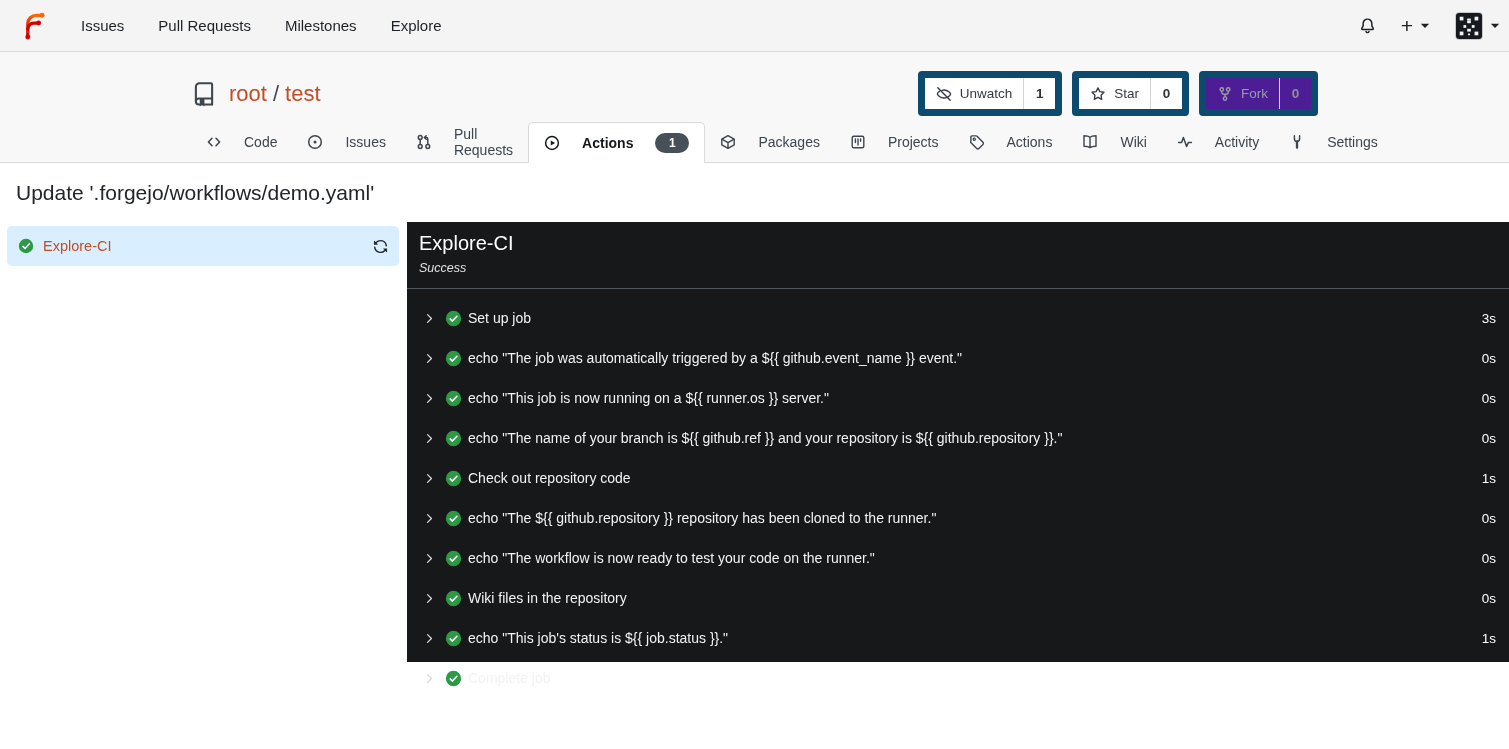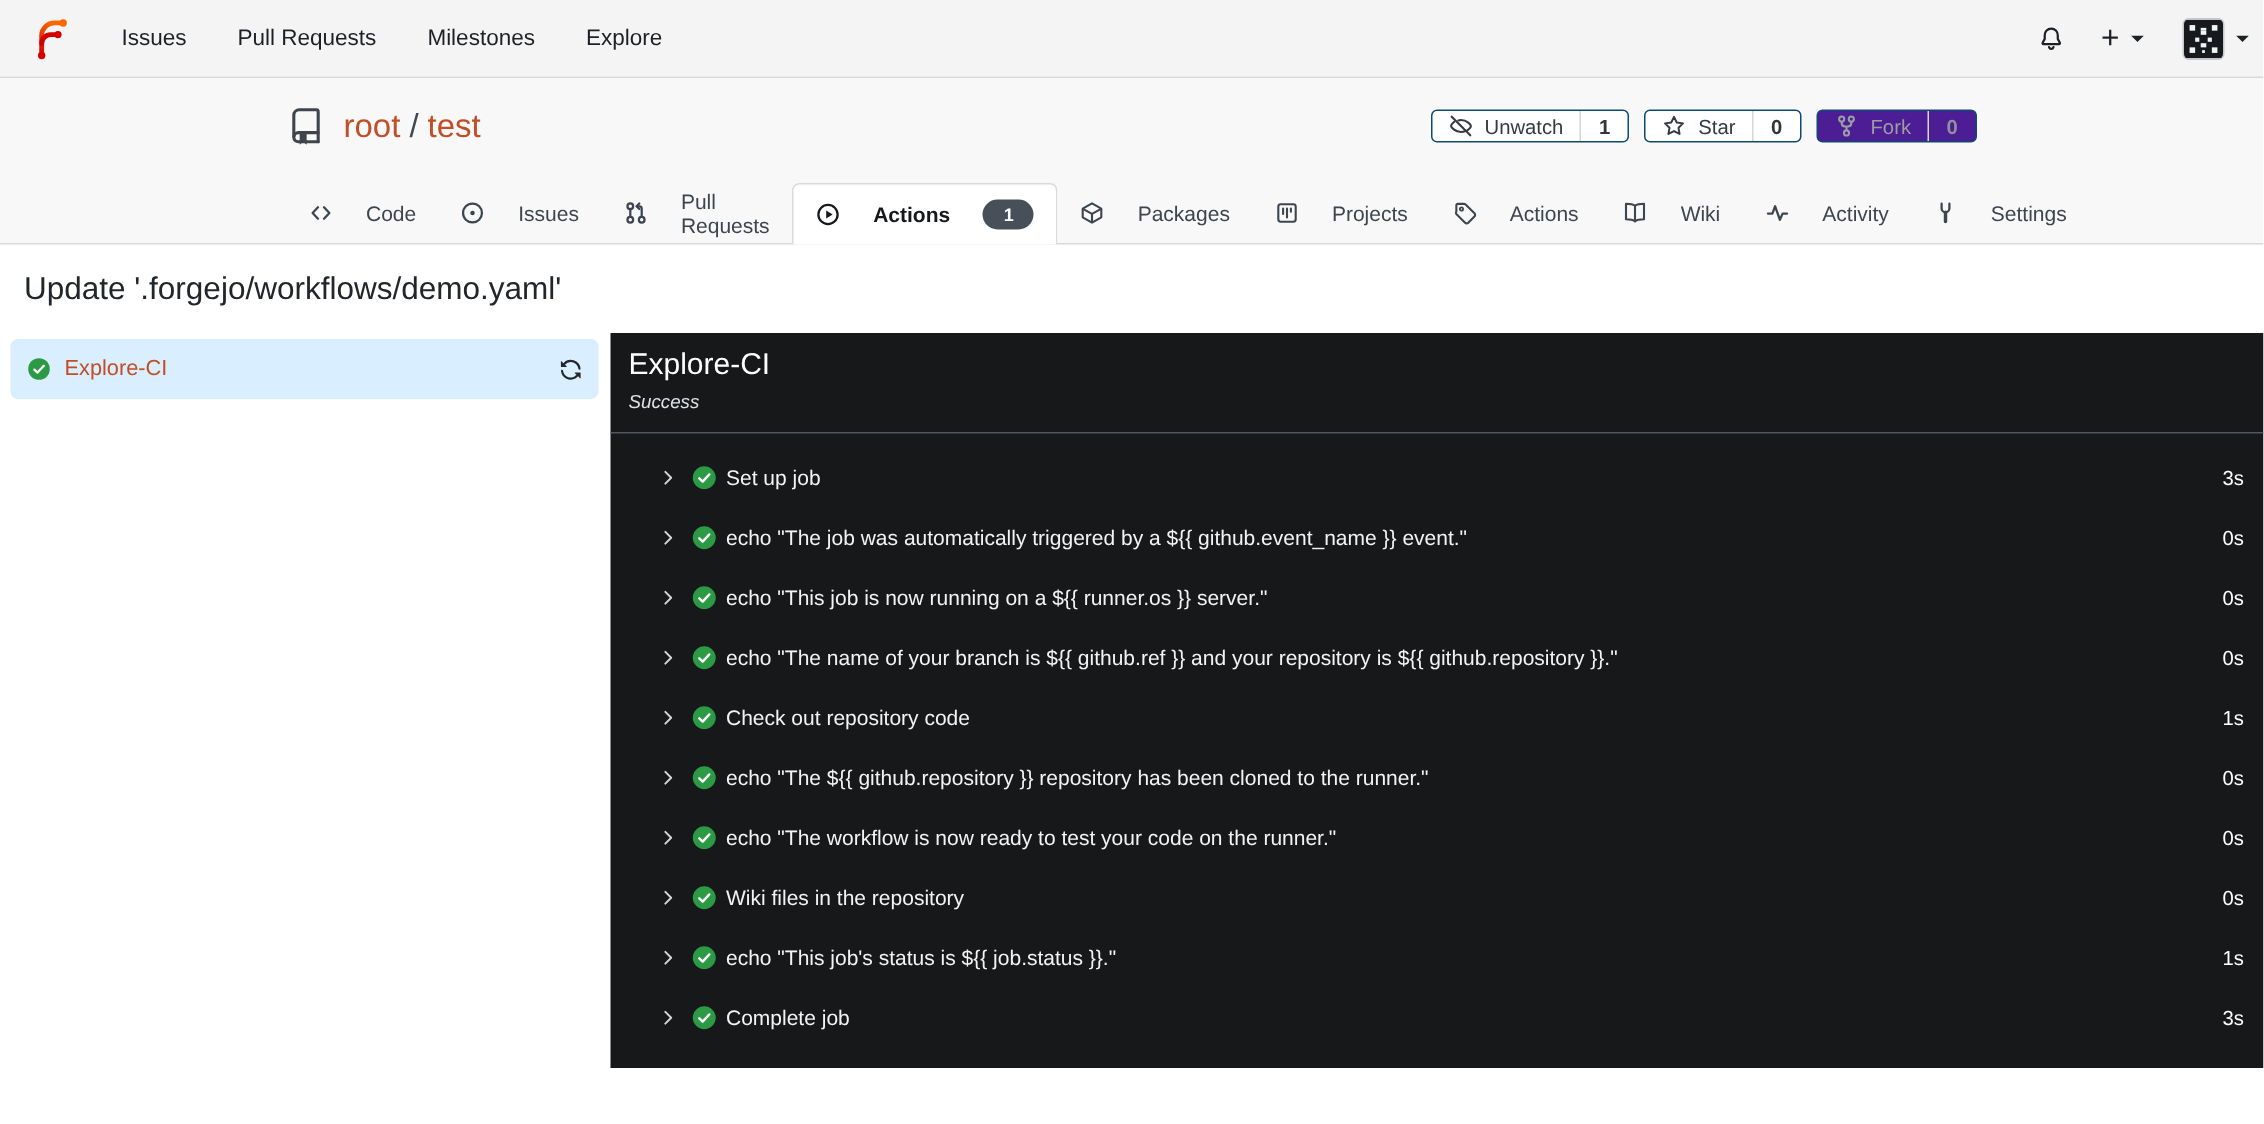--- a/index.html
+++ b/index.html
@@ -20,47 +20,47 @@
 
   
   .repo-header { height:111px; background:#f8f8f9; border-bottom:1px solid #d9dadb; display:flex; flex-direction:column; }
   .container { width:1127px; margin:0 auto; }
   .hdr-top { display:flex; align-items:center; margin-top:19px; }
   .repo-title { display:flex; align-items:center; font-size:22px; font-weight:400; color:#c14e26; }
   .repo-title .ric { margin-right:12px; }
   .repo-title a { color:#c14e26; text-decoration:none; }
   .repo-title .sep { color:#414850; margin:0 6px; }
   .hdr-btns { margin-left:auto; display:flex; gap:10px; }
-  .btn-group { display:flex; border:1px solid #0c4a6e; border-radius:4px; overflow:hidden; background:#fff; height:22px; font-size:13.5px; color:#333a41; align-items:stretch; }
+  .btn-group { display:flex; border:7px solid #0c4a6e; border-radius:4px; overflow:hidden; background:#fff; height:45px; font-size:13.5px; color:#333a41; align-items:stretch; }
   .btn-main { display:flex; align-items:center; gap:8px; padding:0 11px; }
   .btn-count { display:flex; align-items:center; justify-content:center; min-width:32px; border-left:1px solid #d4d6d8; font-weight:700; padding:0 10px; color:#2f353b; }
   .btn-group.disabled { background:#4c1d95; color:#989ea4; }
   .btn-group.disabled .btn-count { color:#8d9399; }
 
   
   .tabs { margin-top:auto; display:flex; align-items:flex-end; }
   .tab { display:flex; align-items:center; gap:22px; padding:0 15px; height:40px; font-size:14px; color:#3d454e; text-decoration:none; }
   .tab.active { background:#fff; border:1px solid #d9dadb; border-bottom:none; border-radius:5px 5px 0 0; height:41px; margin-bottom:-1px; color:#16191c; position:relative; z-index:2; font-weight:700; }
   .badge { background:#475059; color:#fff; font-size:12px; border-radius:10px; padding:2.5px 0; min-width:34px; text-align:center; font-weight:600; line-height:1.25; }
   .tab-settings { margin-left:auto; }
 
   
   .run-title { padding:16px; font-size:21px; font-weight:400; line-height:27px; color:#21262b; }
-  .run-body { display:flex; height:490px; }
+  .run-body { display:flex; height:440px; }
   .jobs { width:407px; flex:none; padding:4px 8px 0 7px; }
   .job-item { height:40px; border-radius:5px; background:#d9eefe; display:flex; align-items:center; gap:9px; padding:0 11px; }
   .job-item .jname { color:#c14e26; font-size:14.5px; }
   .job-item .sync { margin-left:auto; color:#23282d; }
 
   .panel { flex:1; background:#17181a; color:#f2f3f4; display:flex; flex-direction:column; }
   .panel-head { padding:8px 12px 12px; border-bottom:1px solid #51575e; }
   .panel-title { font-size:20px; line-height:26px; font-weight:400; color:#fff; }
   .panel-status { margin-top:5px; font-size:12.5px; line-height:15px; color:#dfe2e4;font-style:italic; }
   .steps { padding:9px 0; }
-  .step { height:40px; display:flex; align-items:center; padding:0 13px 0 32px; }
+  .step { height:40px; display:flex; align-items:center; padding:0 13px 0 16px; }
   .step .chev { color:#d4d7da; margin-right:9px; }
   .step .check { margin-right:6px; }
   .step .sname { font-size:14px; color:#f2f3f4; }
   .step .dur { margin-left:auto; font-size:13.5px; color:#fff; }
 </style>
 </head>
 <body>
 
 <svg width="0" height="0" style="position:absolute">
   <defs>

